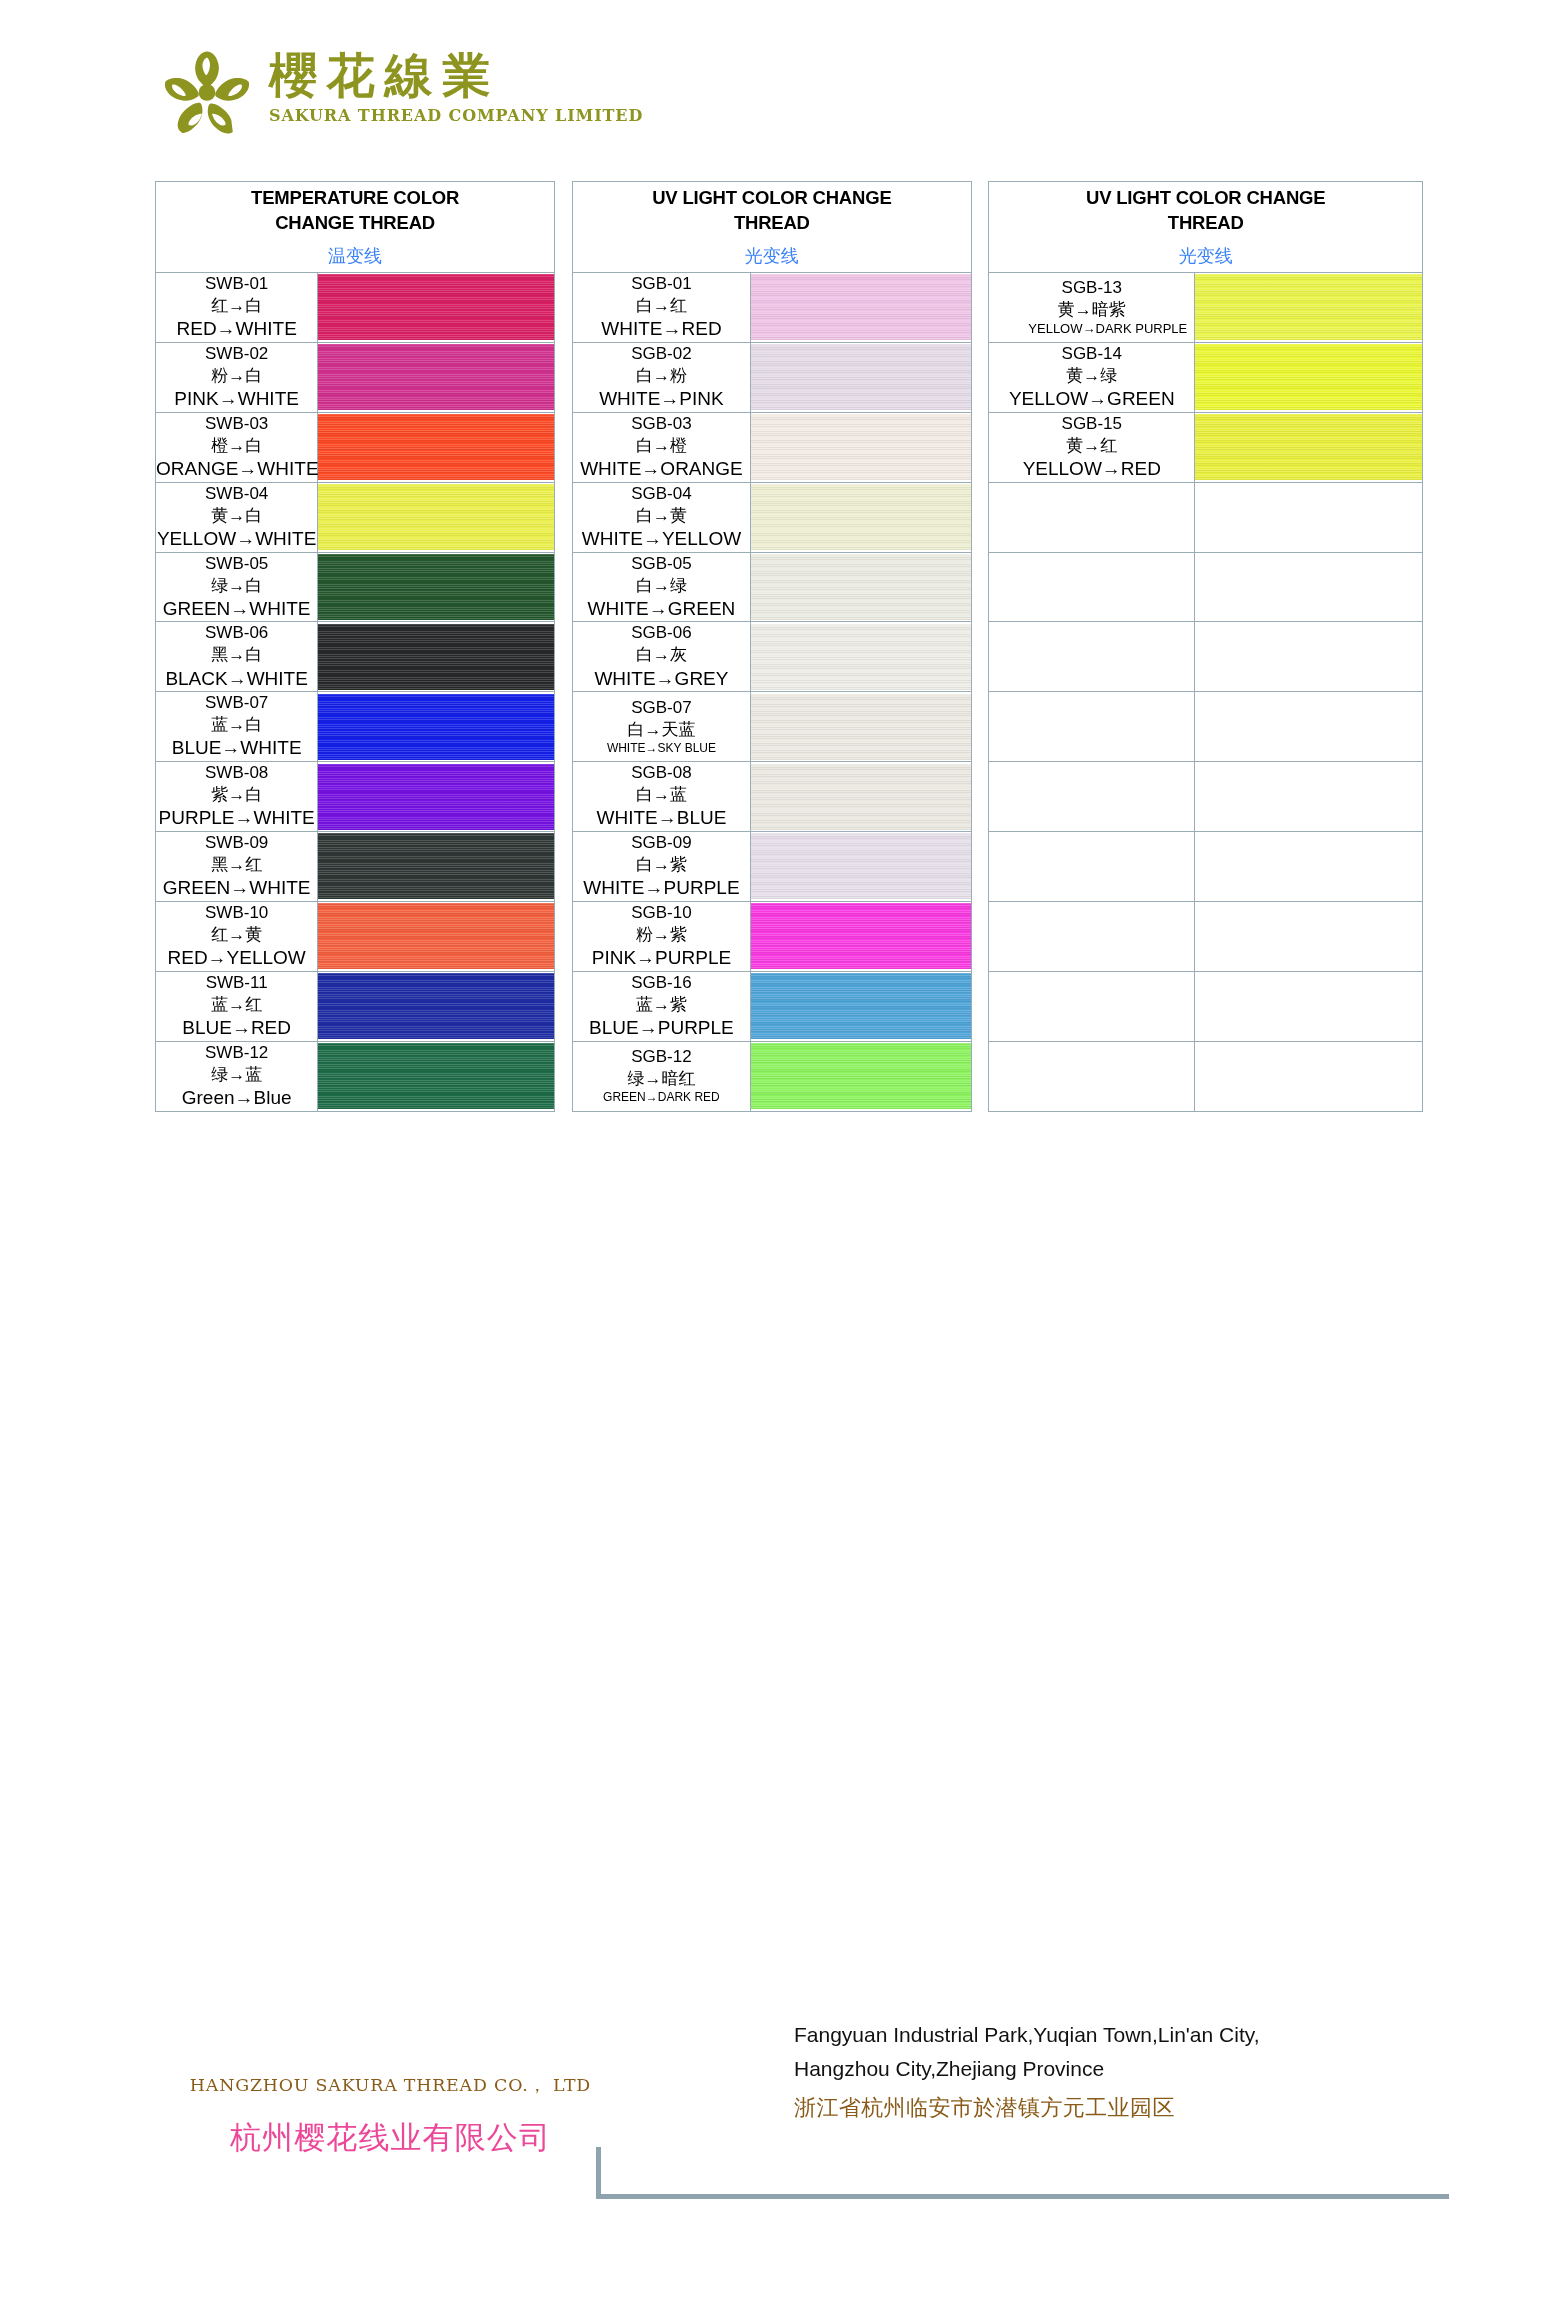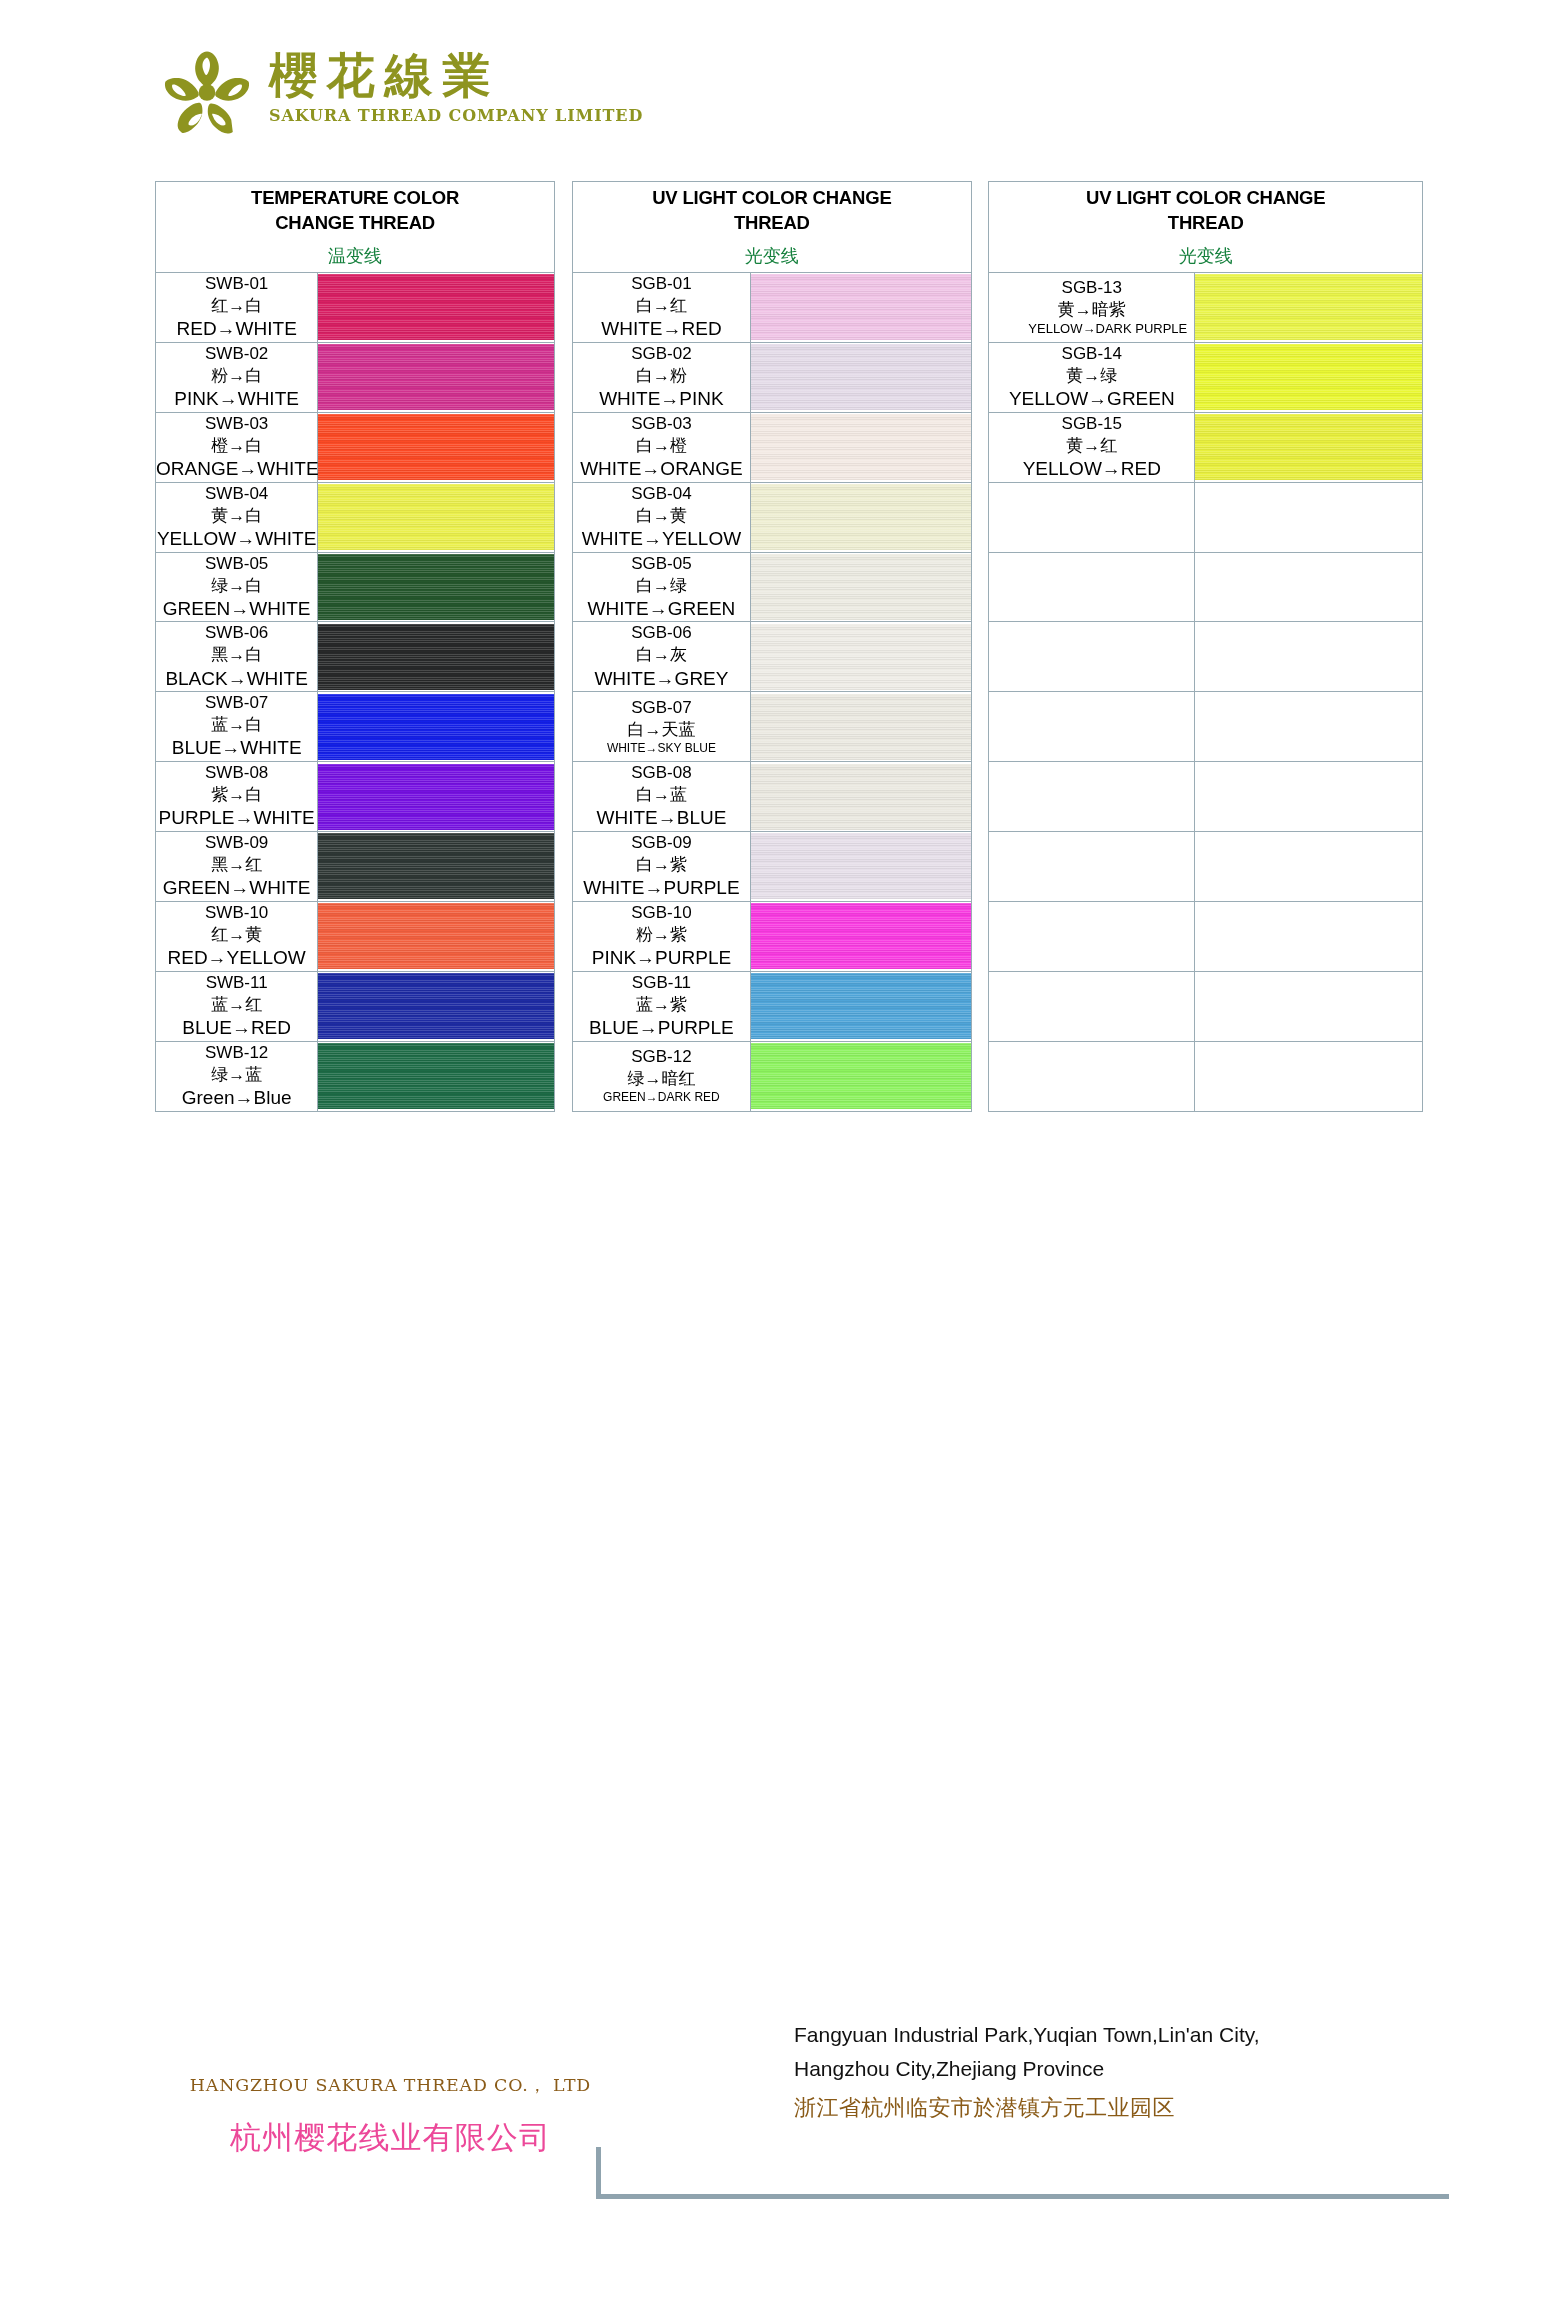--- a/index.html
+++ b/index.html
@@ -78,21 +78,21 @@
   .hd-en {
     font-size: 18.5px;
     font-weight: 700;
     color: #000;
     line-height: 1.33;
     letter-spacing: -0.2px;
   }
   .hd-cn {
     font-size: 18px;
     font-weight: 400;
-    color: #15803d;
+    color: #3b82f6;
     margin-top: 9px;
   }
   .hd-blank { border: none !important; }
 
   .lab {
     text-align: center;
     padding: 4.5px 2.3px;
     line-height: 1.30;
     color: #000;
   }
@@ -510,21 +510,21 @@
         <td class="lab">
           <span class="code">SWB-11</span>
           <span class="cn">蓝→红</span>
           <span class="en">BLUE→RED</span>
         </td>
         <td class="sw">
           <span class="chip" style="background: rgb(30, 43, 163);"></span>
         </td>
         <td class="gap"></td>
         <td class="lab">
-          <span class="code">SGB-11</span>
+          <span class="code">SGB-16</span>
           <span class="cn">蓝→紫</span>
           <span class="en">BLUE→PURPLE</span>
         </td>
         <td class="sw">
           <span class="chip" style="background: rgb(79, 164, 216);"></span>
         </td>
         <td class="gap"></td>
         <td class="lab empty"></td>
         <td class="lab empty"></td>
       </tr>

